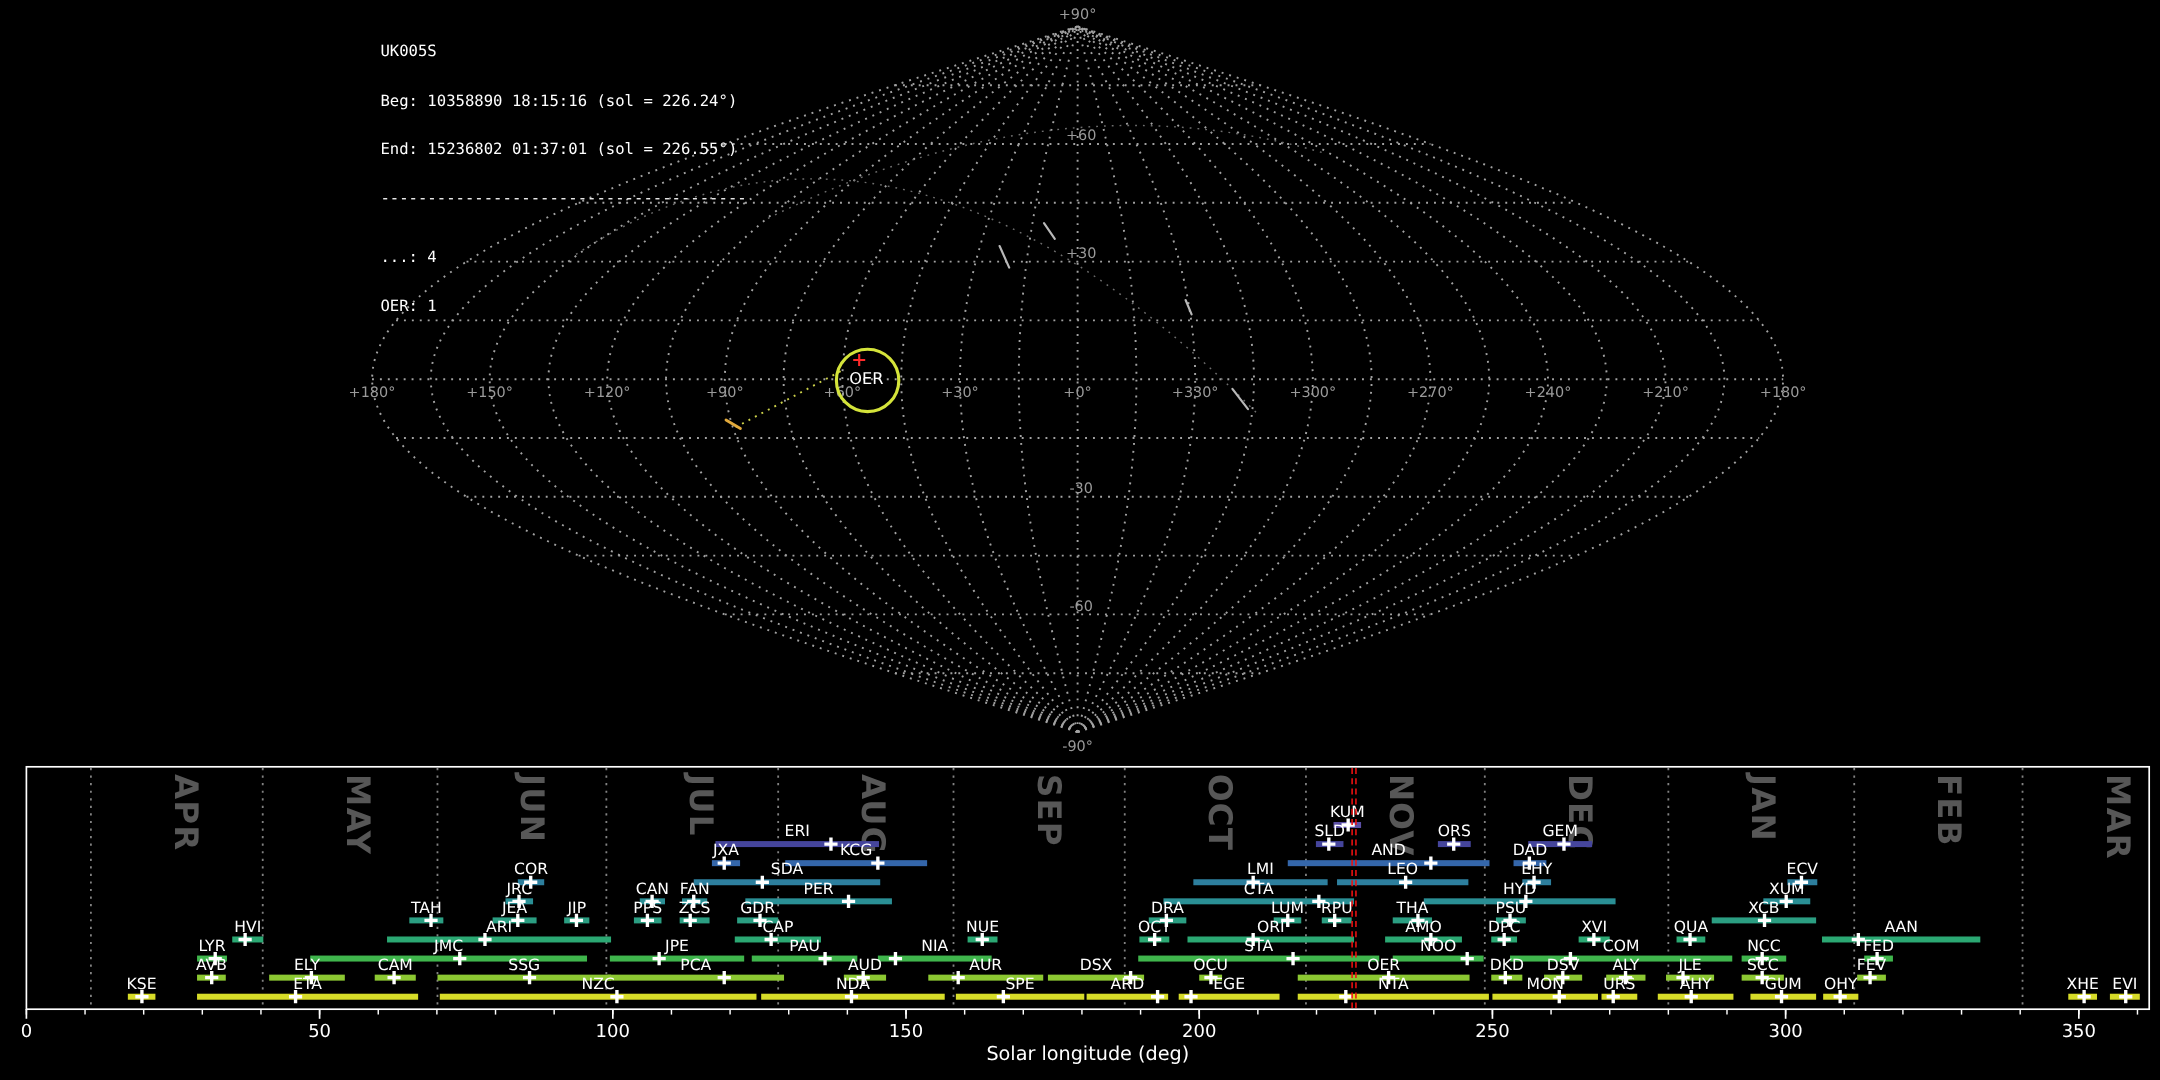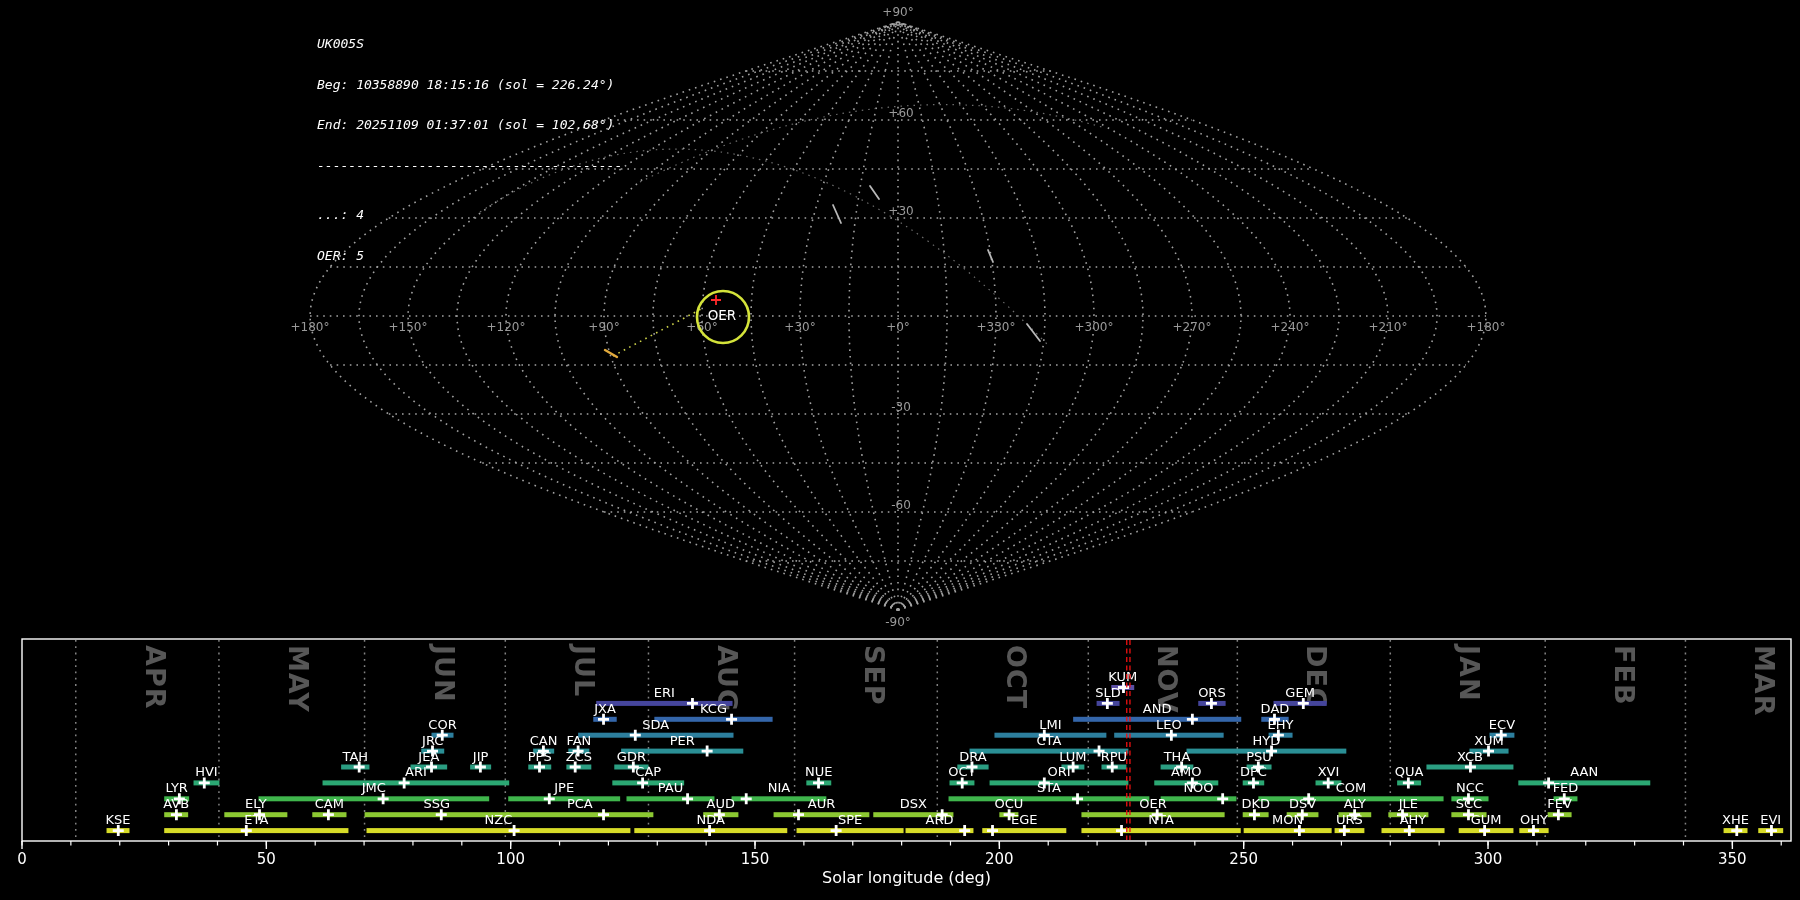--- a/index.html
+++ b/index.html
@@ -1,20 +1,20 @@
 <!DOCTYPE html>
 <html><head>
 <meta charset="utf-8">
 <style>
   html,body{margin:0;padding:0;background:#000;}
   #screen{position:relative;width:1800px;height:900px;background:#000;overflow:hidden;
           font-family:"DejaVu Sans","Liberation Sans",sans-serif;border-radius:11px;}
   #header{position:absolute;left:317px;top:10px;color:#fff;
           font-family:"DejaVu Sans Mono","Liberation Mono",monospace;
-          font-size:13px;line-height:13.5px;white-space:pre;font-style:italic;}
+          font-size:13px;line-height:13.5px;white-space:pre;}
   #header .gap{margin-top:9px;}
   svg text{font-family:"DejaVu Sans","Liberation Sans",sans-serif;}
 </style>
 </head>
 <body>
 
 <div id="screen">
   <svg id="plot" width="1800" height="900" viewBox="0 0 1800 900" style="position:absolute;left:0;top:0;">
       <path d="M898.0,610.0L918.5,603.5L939.0,596.9L959.5,590.4L979.8,583.9L1000.1,577.3L1020.3,570.8L1040.3,564.3L1060.1,557.7L1079.7,551.2L1099.1,544.7L1118.3,538.1L1137.2,531.6L1155.8,525.1L1174.1,518.5L1192.0,512.0L1209.6,505.5L1226.8,498.9L1243.6,492.4L1260.0,485.9L1276.0,479.3L1291.5,472.8L1306.5,466.3L1321.0,459.7L1335.0,453.2L1348.4,446.7L1361.4,440.1L1373.7,433.6L1385.5,427.1L1396.7,420.5L1407.2,414.0L1417.2,407.5L1426.5,400.9L1435.2,394.4L1443.2,387.9L1450.5,381.3L1457.2,374.8L1463.2,368.3L1468.5,361.7L1473.2,355.2L1477.1,348.7L1480.3,342.1L1482.8,335.6L1484.6,329.1L1485.6,322.5L1486.0,316.0L1485.6,309.5L1484.6,302.9L1482.8,296.4L1480.3,289.9L1477.1,283.3L1473.2,276.8L1468.5,270.3L1463.2,263.7L1457.2,257.2L1450.5,250.7L1443.2,244.1L1435.2,237.6L1426.5,231.1L1417.2,224.5L1407.2,218.0L1396.7,211.5L1385.5,204.9L1373.7,198.4L1361.4,191.9L1348.4,185.3L1335.0,178.8L1321.0,172.3L1306.5,165.7L1291.5,159.2L1276.0,152.7L1260.0,146.1L1243.6,139.6L1226.8,133.1L1209.6,126.5L1192.0,120.0L1174.1,113.5L1155.8,106.9L1137.2,100.4L1118.3,93.9L1099.1,87.3L1079.7,80.8L1060.1,74.3L1040.3,67.7L1020.3,61.2L1000.1,54.7L979.8,48.1L959.5,41.6L939.0,35.1L918.5,28.5L898.0,22.0" fill="none" stroke="#a2a2a2" stroke-width="1.6" stroke-dasharray="1.6 5"></path>
       <path d="M898.0,610.0L916.8,603.5L935.6,596.9L954.3,590.4L973.0,583.9L991.6,577.3L1010.1,570.8L1028.4,564.3L1046.6,557.7L1064.6,551.2L1082.4,544.7L1099.9,538.1L1117.2,531.6L1134.3,525.1L1151.0,518.5L1167.5,512.0L1183.6,505.5L1199.4,498.9L1214.8,492.4L1229.8,485.9L1244.5,479.3L1258.7,472.8L1272.4,466.3L1285.7,459.7L1298.6,453.2L1310.9,446.7L1322.7,440.1L1334.1,433.6L1344.9,427.1L1355.1,420.5L1364.8,414.0L1373.9,407.5L1382.5,400.9L1390.4,394.4L1397.8,387.9L1404.5,381.3L1410.6,374.8L1416.1,368.3L1421.0,361.7L1425.2,355.2L1428.8,348.7L1431.8,342.1L1434.1,335.6L1435.7,329.1L1436.7,322.5L1437.0,316.0L1436.7,309.5L1435.7,302.9L1434.1,296.4L1431.8,289.9L1428.8,283.3L1425.2,276.8L1421.0,270.3L1416.1,263.7L1410.6,257.2L1404.5,250.7L1397.8,244.1L1390.4,237.6L1382.5,231.1L1373.9,224.5L1364.8,218.0L1355.1,211.5L1344.9,204.9L1334.1,198.4L1322.7,191.9L1310.9,185.3L1298.6,178.8L1285.7,172.3L1272.4,165.7L1258.7,159.2L1244.5,152.7L1229.8,146.1L1214.8,139.6L1199.4,133.1L1183.6,126.5L1167.5,120.0L1151.0,113.5L1134.3,106.9L1117.2,100.4L1099.9,93.9L1082.4,87.3L1064.6,80.8L1046.6,74.3L1028.4,67.7L1010.1,61.2L991.6,54.7L973.0,48.1L954.3,41.6L935.6,35.1L916.8,28.5L898.0,22.0" fill="none" stroke="#a2a2a2" stroke-width="1.6" stroke-dasharray="1.6 5"></path>
@@ -419,18 +419,18 @@
       <line x1="1488.022099447514" y1="841" x2="1488.022099447514" y2="849" stroke="#fff" stroke-width="1.4"></line>
       <text x="1488.022099447514" y="864" font-size="15" fill="#ffffff" text-anchor="middle">300</text>
       <line x1="1732.3591160220994" y1="841" x2="1732.3591160220994" y2="849" stroke="#fff" stroke-width="1.4"></line>
       <text x="1732.3591160220994" y="864" font-size="15" fill="#ffffff" text-anchor="middle">350</text>
       <text x="906.5" y="883" font-size="16" fill="#ffffff" text-anchor="middle">Solar longitude (deg)</text>
     </svg>
 
   <div id="header">
     <div>UK005S</div>
     <div>Beg: 10358890 18:15:16 (sol = 226.24°)</div>
-    <div>End: 20251109 01:37:01 (sol = 102.68°)</div>
+    <div>End: 15236802 01:37:01 (sol = 226.55°)</div>
     <div>---------------------------------------</div>
     <div class="gap">...: 4</div>
-    <div>OER: 5</div>
+    <div>OER: 1</div>
   </div>
 </div>
 
 </body></html>

